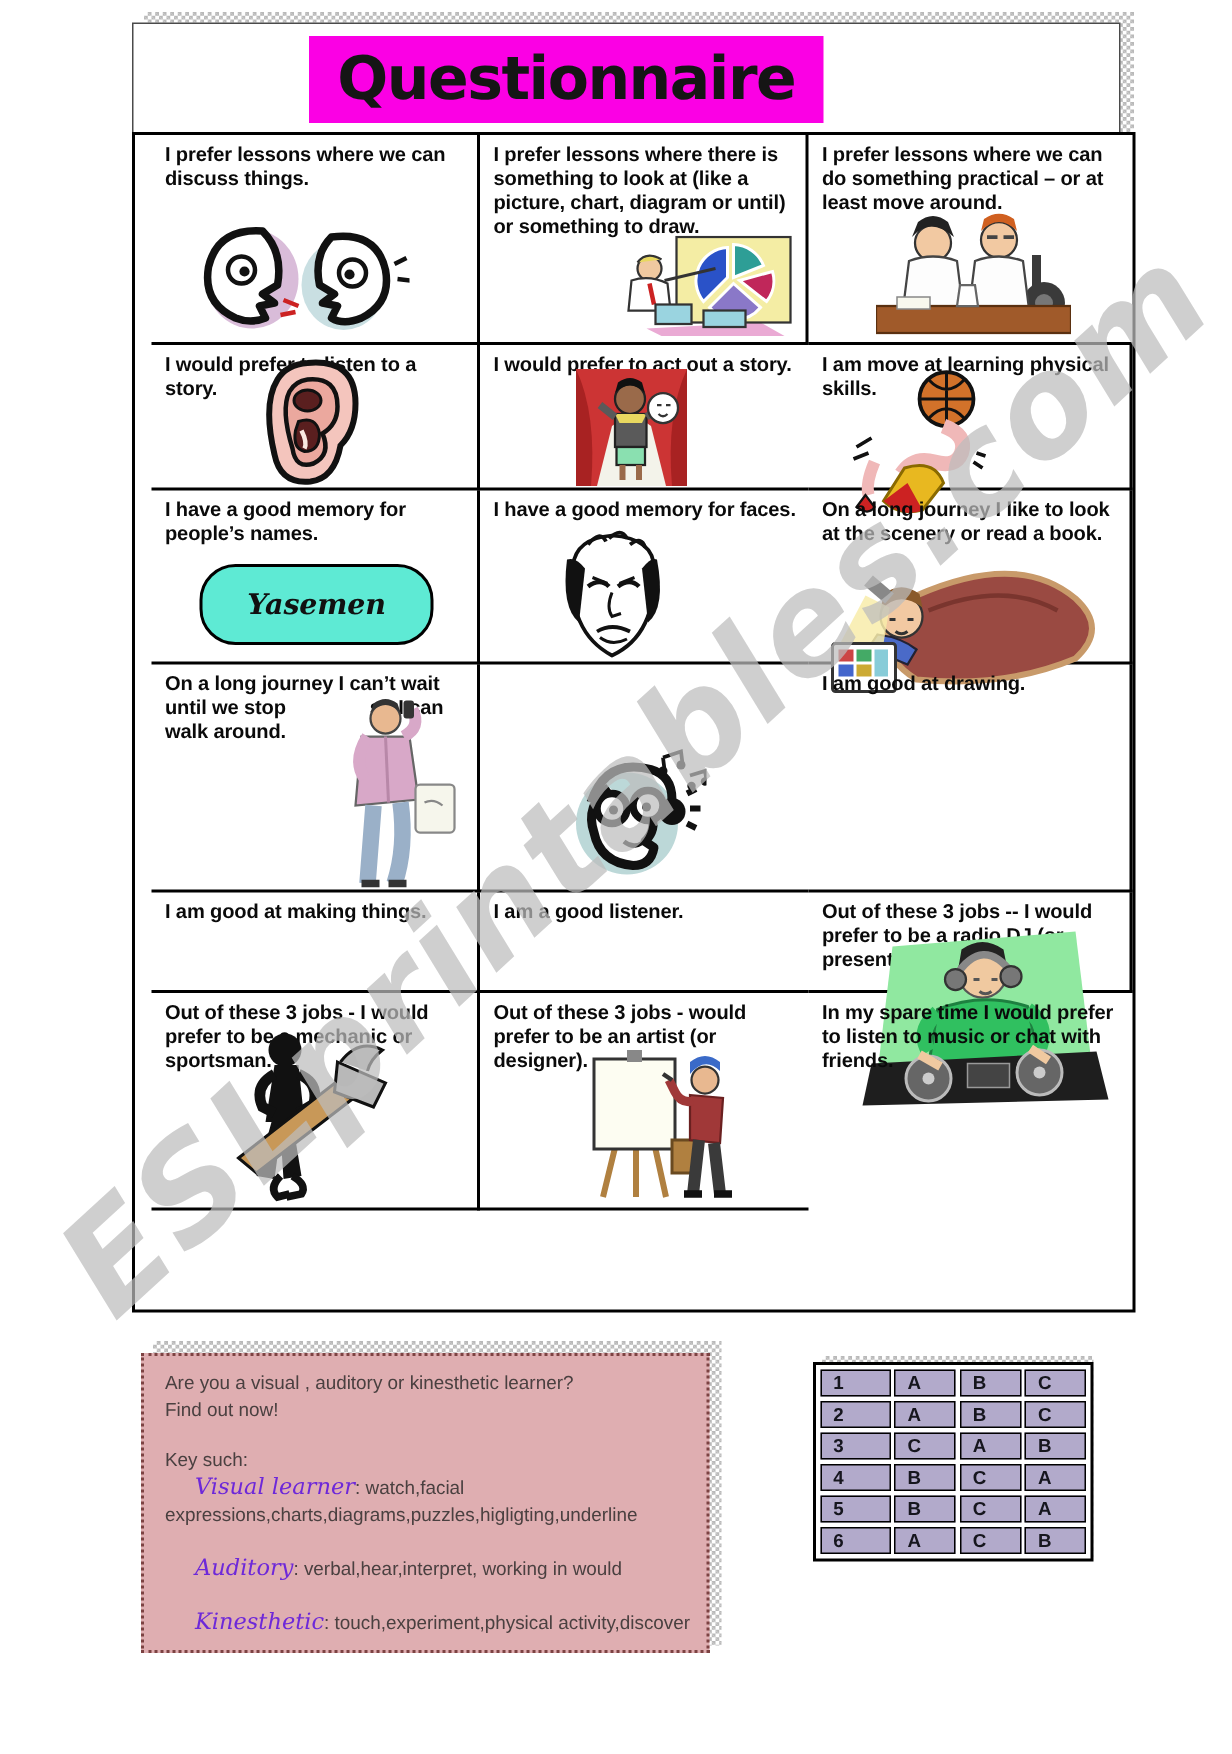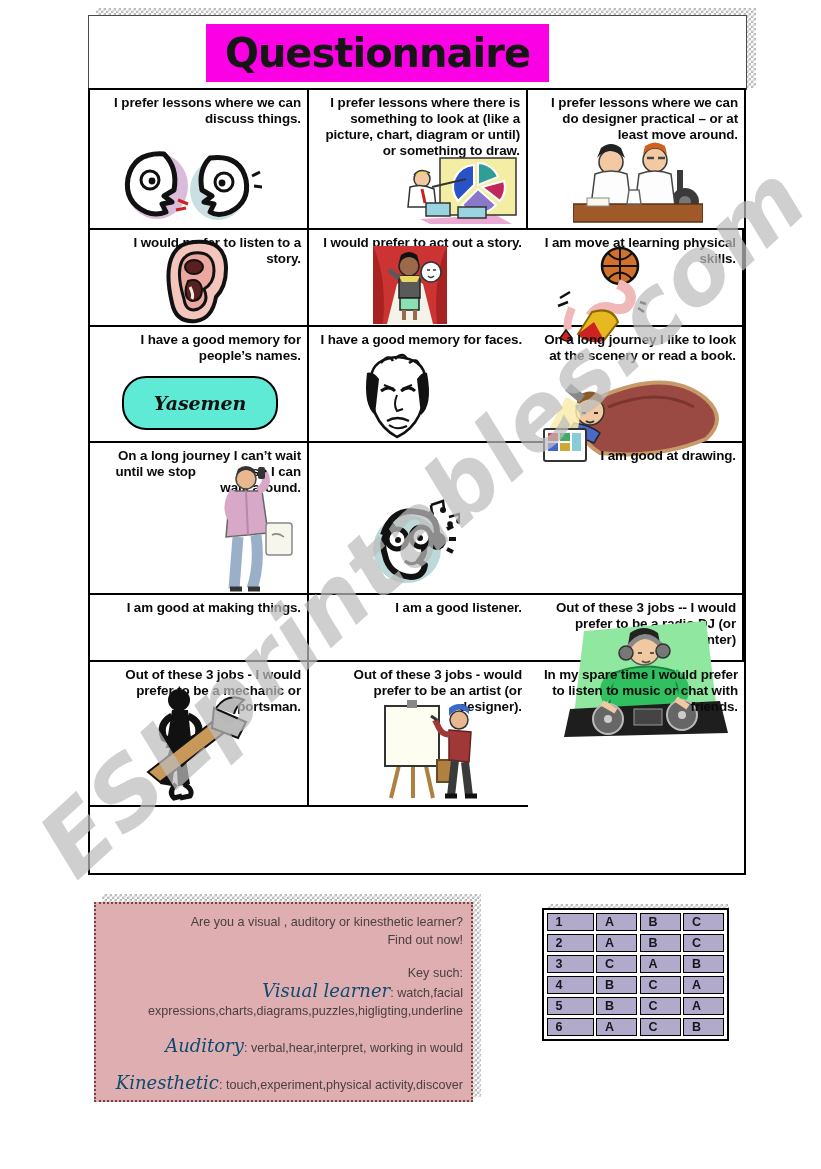--- a/index.html
+++ b/index.html
@@ -1,35 +1,35 @@
 <!DOCTYPE html>
 <html><head>
 <meta charset="utf-8">
 <style>
   html,body{margin:0;padding:0;}
   body{width:821px;height:1169px;background:#fff;font-family:"Liberation Sans",sans-serif;overflow:hidden;}
-  .page{position:relative;width:821px;height:914px;background:#fff;text-align:right;}
+  .page{position:relative;width:821px;height:914px;background:#fff;}
 
   .hatch{background-color:#fff;
     background-image:linear-gradient(45deg,#b9b9b9 25%,transparent 25%,transparent 75%,#b9b9b9 75%),
                      linear-gradient(45deg,#b9b9b9 25%,transparent 25%,transparent 75%,#b9b9b9 75%);
     background-size:5px 5px;background-position:0 0,2.5px 2.5px;}
 
   
   .title-shadow{position:absolute;left:96px;top:8px;width:660px;height:80px;z-index:1;}
   .title-box{position:absolute;left:88px;top:15px;width:657px;height:73px;background:#fff;border:1px solid #4a4a4a;z-index:2;}
   .title-banner{position:absolute;left:117px;top:8px;width:343px;height:58px;background:#fb00e4;}
   .title-text{width:100%;height:100%;display:flex;align-items:center;justify-content:center;
     font-family:"DejaVu Sans",sans-serif;font-weight:bold;font-size:40px;letter-spacing:-1px;color:#151515;}
 
   
   .qtable{position:absolute;left:88px;top:88px;z-index:2;display:grid;
     grid-template-columns:219px 219px 216px;
     grid-template-rows:140px 97px 116px 152px 67px 145px 66px;
-    border:2px solid #000;background:#fff;}
+    border:2px solid #000;background:#fff;padding-left:11px;}
   .cell{position:relative;border-right:2px solid #000;border-bottom:2px solid #000;
     padding:5px 6px 2px 9px;box-sizing:border-box;font-weight:bold;font-size:13.4px;
     line-height:16px;color:#0a0a0a;letter-spacing:-0.1px;}
   .cell.c3{border-right:none;}
   .cell.rlast{border-bottom:none;}
   .art{position:absolute;}
   .gap-spacer{display:inline-block;width:56px;}
   .name-box{margin:12px auto 0 auto;width:152px;height:50px;border:2px solid #000;border-radius:24px;
     background:#5eead4;display:flex;align-items:center;justify-content:center;
     font-family:"DejaVu Serif",serif;font-style:italic;font-weight:bold;font-size:19px;color:#111;}
@@ -38,21 +38,21 @@
   .watermark{position:absolute;left:55px;top:805px;width:920px;z-index:10;
     transform:rotate(-42.5deg);transform-origin:0 50%;
     font-family:"DejaVu Sans",sans-serif;font-weight:bold;font-style:italic;
     font-size:92px;letter-spacing:2px;color:#bdbdbd;opacity:0.72;pointer-events:none;white-space:nowrap;}
 
   
   .info-shadow{position:absolute;left:102px;top:894px;width:379px;height:203px;z-index:1;}
   .info-box{position:absolute;left:94px;top:902px;width:379px;height:200px;z-index:2;background:#dfaeb1;
     border:2px dotted #7c4242;box-sizing:border-box;padding:9px 8px 0 14px;
     font-size:12.6px;line-height:18px;color:#4a4040;}
-  .info-box .term{font-family:"DejaVu Serif",serif;font-style:italic;font-size:18px;color:#0c4a6e;}
+  .info-box .term{font-family:"DejaVu Serif",serif;font-style:italic;font-size:15px;color:#6d28d9;margin-left:20px;}
   .sp16{height:15px;}.sp14{height:17px;}
 
   
   .ak-shadow{position:absolute;left:548px;top:904px;width:181px;height:134px;z-index:1;}
   .ak-table{position:absolute;left:542px;top:908px;z-index:2;background:#fff;border:2px solid #000;padding:2.5px;}
   .ak-grid{display:grid;grid-template-columns:47px 41px 41px 41px;grid-auto-rows:18.5px;gap:2.5px;}
   .ak-cell{background:#b2aacb;border:1px solid #000;box-sizing:border-box;display:flex;align-items:center;
     padding-left:8px;font-weight:bold;font-size:12.5px;color:#16161e;}
 </style>
 </head>
@@ -96,21 +96,21 @@
         <circle cx="22" cy="22" r="8" fill="#f0c9a0" stroke="#333" stroke-width="1.5"></circle>
         <path d="M14,18 q6,-8 16,-2" fill="#e8d860" stroke="#333" stroke-width="1.5"></path>
         <path d="M10,30 Q22,26 34,32 L36,50 L8,50 Z" fill="#fff" stroke="#333" stroke-width="1.5"></path>
         <path d="M22,32 l3,14" stroke="#cc2222" stroke-width="3"></path>
         <path d="M32,30 L66,22" stroke="#333" stroke-width="2"></path>
         <rect x="26" y="46" width="24" height="13" fill="#9ad4e0" stroke="#333" stroke-width="1.5"></rect>
         <rect x="58" y="50" width="28" height="11" fill="#9ad4e0" stroke="#333" stroke-width="1.5"></rect>
       </svg>
     </div>
     <div class="cell c3">
-      <div>I prefer lessons where we can do designer practical – or at least move around.</div>
+      <div>I prefer lessons where we can do something practical – or at least move around.</div>
       <svg class="art" style="left:45px;top:50px;" width="130" height="85" viewBox="0 0 130 85">
         <circle cx="112" cy="62" r="14" fill="#3a3a3a"></circle>
           <circle cx="112" cy="62" r="6" fill="#777"></circle>
         <rect x="104" y="30" width="6" height="22" fill="#3a3a3a"></rect>
         <circle cx="38" cy="22" r="12" fill="#f2c9a2" stroke="#333" stroke-width="1.5"></circle>
         <path d="M24,18 q12,-14 28,0 l-4,-10 q-10,-8 -20,0 Z" fill="#222"></path>
         <path d="M22,34 Q38,28 54,34 L58,66 L18,66 Z" fill="#fdfdfd" stroke="#444" stroke-width="1.5"></path>
         <circle cx="82" cy="20" r="12" fill="#f2c9a2" stroke="#333" stroke-width="1.5"></circle>
         <path d="M70,14 q12,-12 24,0 l-2,-8 q-10,-7 -20,0 Z" fill="#d06020"></path>
         <path d="M74,18 h7 M85,18 h7" stroke="#444" stroke-width="2.5"></path>

